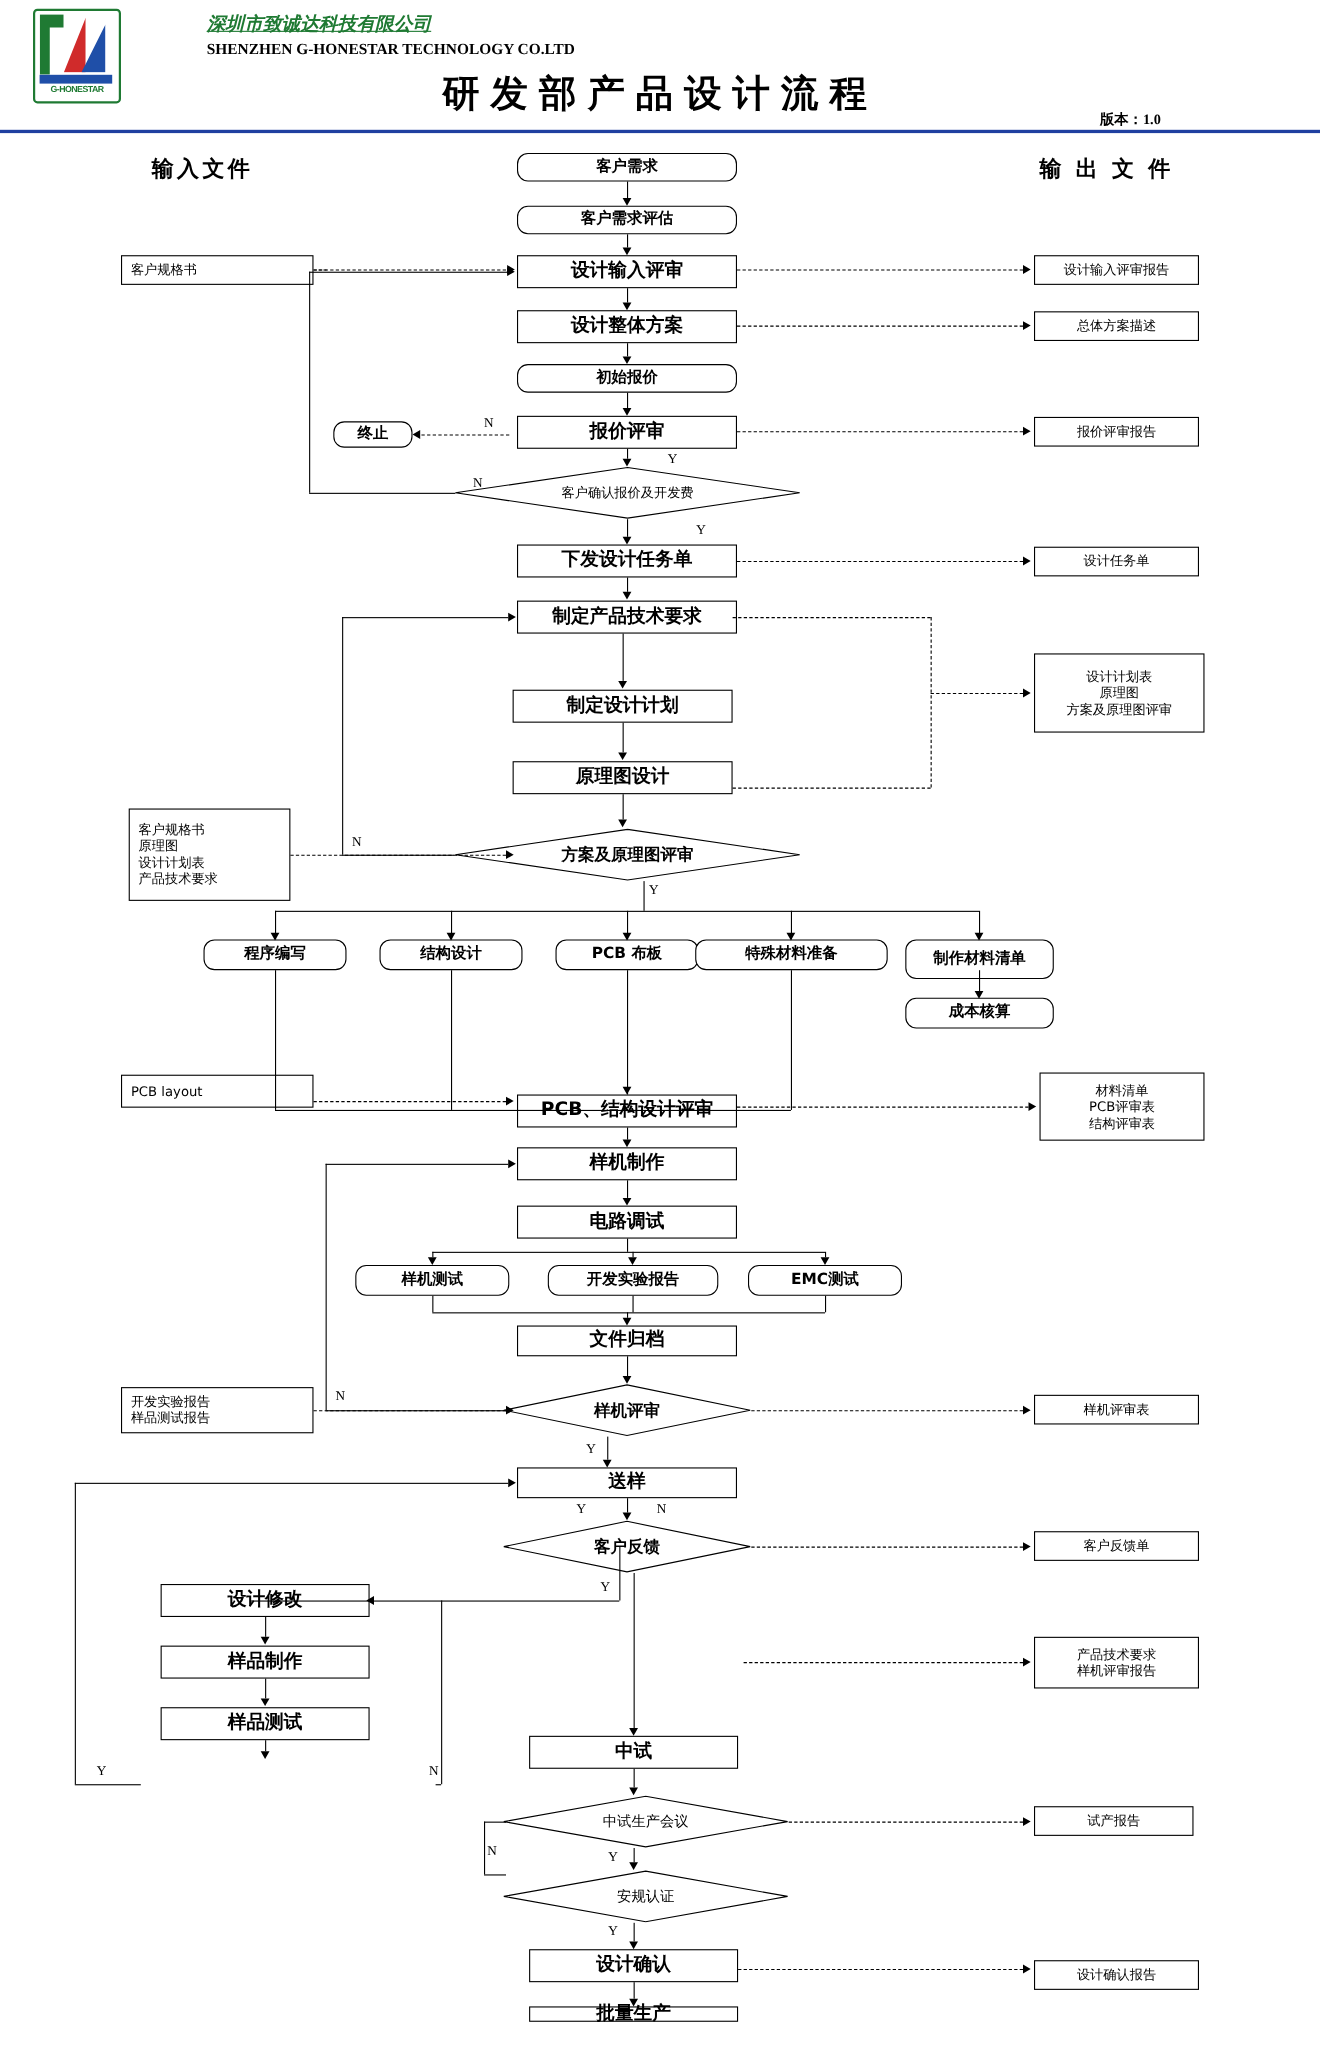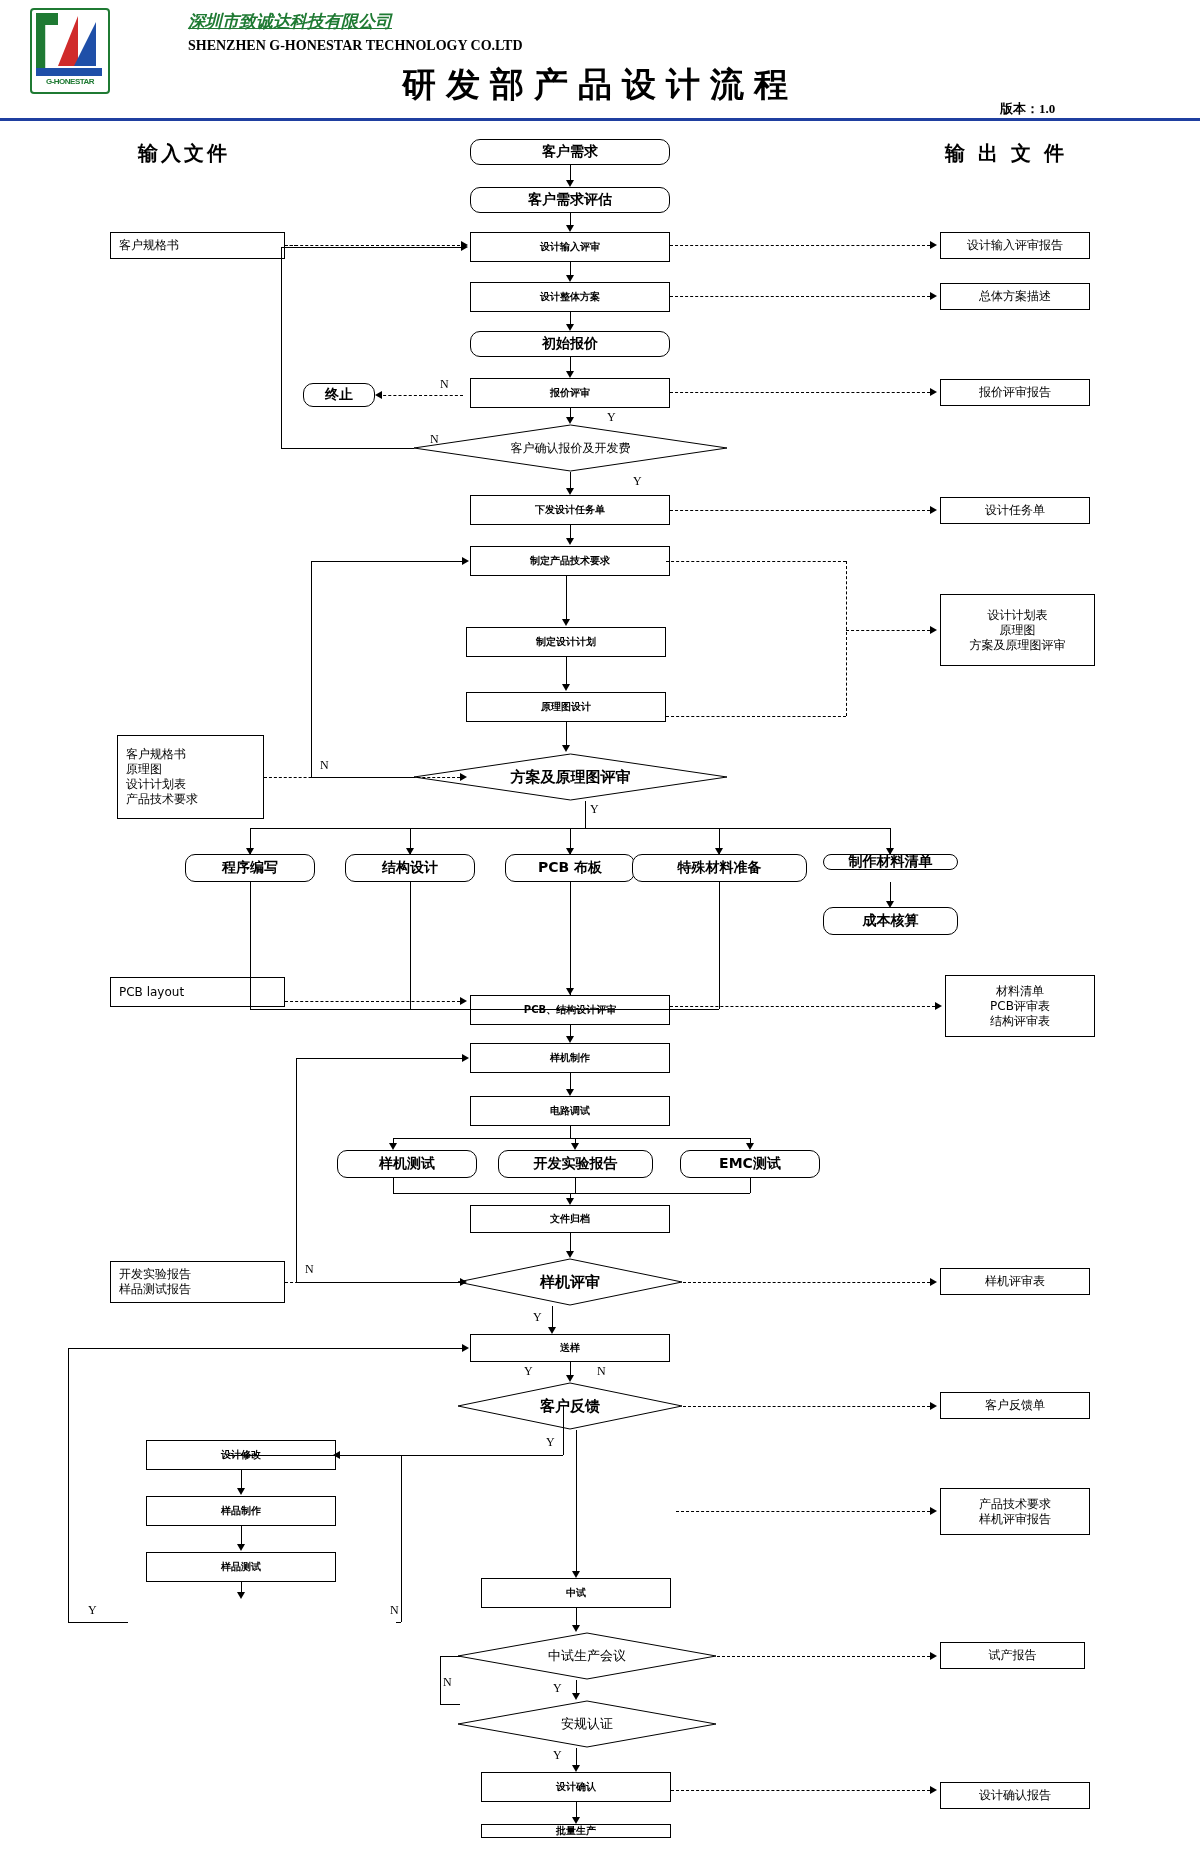--- a/index.html
+++ b/index.html
@@ -35,21 +35,21 @@
 
   .col-head{position:absolute;font-size:20px;font-weight:bold;font-family:"DejaVu Sans",sans-serif;letter-spacing:3px;}
 
   
   .box{position:absolute;border:1px solid #000;background:#fff;box-sizing:border-box;
        display:flex;align-items:center;justify-content:center;text-align:center;
        font-family:"DejaVu Sans",sans-serif;line-height:1.25;}
   .box.b{font-weight:bold;}
   .box.sm{font-size:12px;}
   .box.md{font-size:14px;border-radius:10px;}
-  .box.lg{font-size:10px;}
+  .box.lg{font-size:17px;}
   .box.left{justify-content:flex-start;padding-left:8px;text-align:left;}
 
   .dia{position:absolute;box-sizing:border-box;}
   .dia .shape{position:absolute;left:0;top:0;width:100%;height:100%;}
   .dia .lbl{position:absolute;left:0;top:0;width:100%;height:100%;
        display:flex;align-items:center;justify-content:center;text-align:center;
        font-family:"DejaVu Sans",sans-serif;}
 
   
   .ln{position:absolute;background:#000;}
@@ -110,28 +110,28 @@
     <svg class="shape" viewBox="0 0 315 48" preserveAspectRatio="none">
         <polygon points="157.5,1 314,24 157.5,47 1,24" fill="#fff" stroke="#000" stroke-width="1"></polygon>
       </svg>
     <div class="lbl" style="font-size:15px;font-weight:bold;">方案及原理图评审</div>
   </div>
 
   <div class="box b md" style="left:185px;top:854px;width:130px;height:28px;">程序编写</div>
   <div class="box b md" style="left:345px;top:854px;width:130px;height:28px;">结构设计</div>
   <div class="box b md" style="left:505px;top:854px;width:130px;height:28px;">PCB 布板</div>
   <div class="box b md" style="left:632px;top:854px;width:175px;height:28px;">特殊材料准备</div>
-  <div class="box b md" style="left:823px;top:854px;width:135px;height:16px;">制作材料清单</div>
+  <div class="box b md" style="left:823px;top:854px;width:135px;height:36px;">制作材料清单</div>
   <div class="box b md" style="left:823px;top:907px;width:135px;height:28px;">成本核算</div>
 
   <div class="box b lg" style="left:470px;top:995px;width:200px;height:30px;">PCB、结构设计评审</div>
   <div class="box b lg" style="left:470px;top:1043px;width:200px;height:30px;">样机制作</div>
   <div class="box b lg" style="left:470px;top:1096px;width:200px;height:30px;">电路调试</div>
 
-  <div class="box b md" style="left:323px;top:1150px;width:140px;height:28px;margin-left:14px;">样机测试</div>
+  <div class="box b md" style="left:323px;top:1150px;width:140px;height:28px;">样机测试</div>
   <div class="box b md" style="left:498px;top:1150px;width:155px;height:28px;">开发实验报告</div>
   <div class="box b md" style="left:680px;top:1150px;width:140px;height:28px;">EMC测试</div>
 
   <div class="box b lg" style="left:470px;top:1205px;width:200px;height:28px;">文件归档</div>
 
   <div class="dia" style="left:457px;top:1258px;width:226px;height:48px;">
     <svg class="shape" viewBox="0 0 226 48" preserveAspectRatio="none">
         <polygon points="113,1 225,24 113,47 1,24" fill="#fff" stroke="#000" stroke-width="1"></polygon>
       </svg>
     <div class="lbl" style="font-size:15px;font-weight:bold;">样机评审</div>

